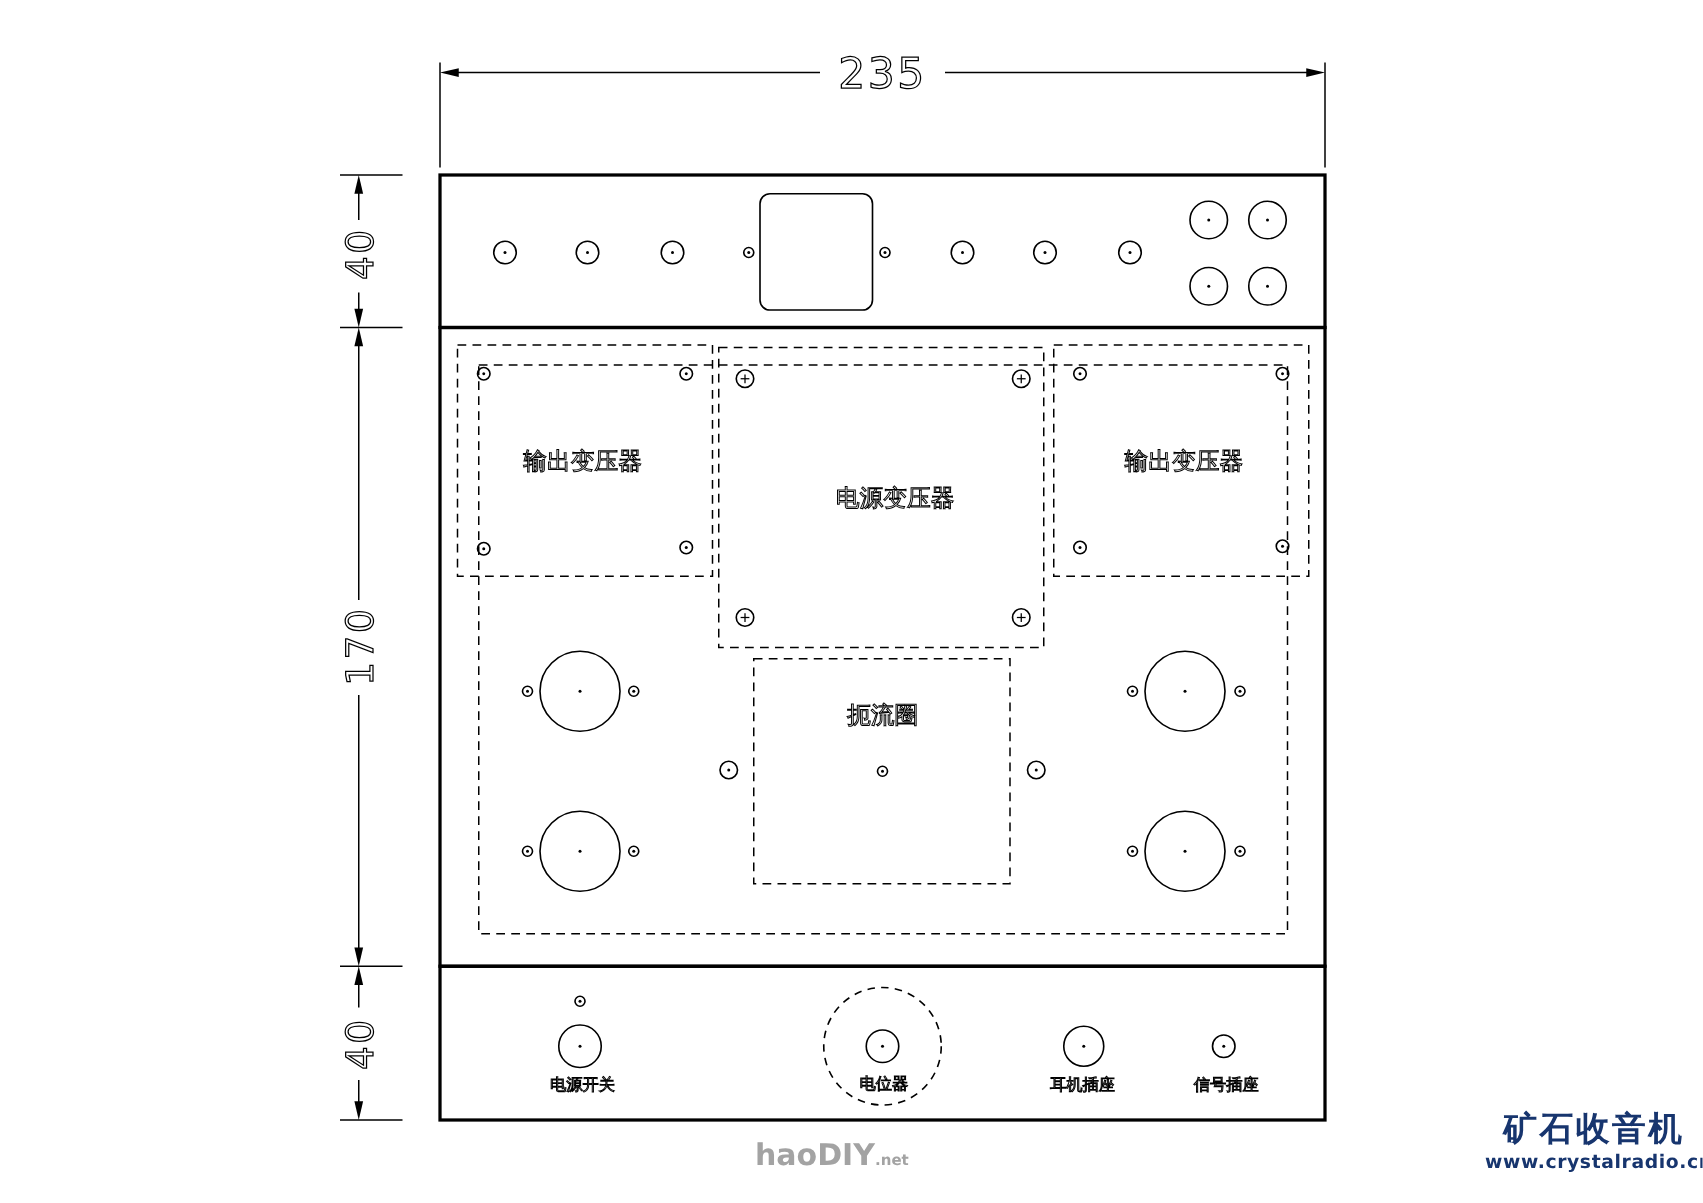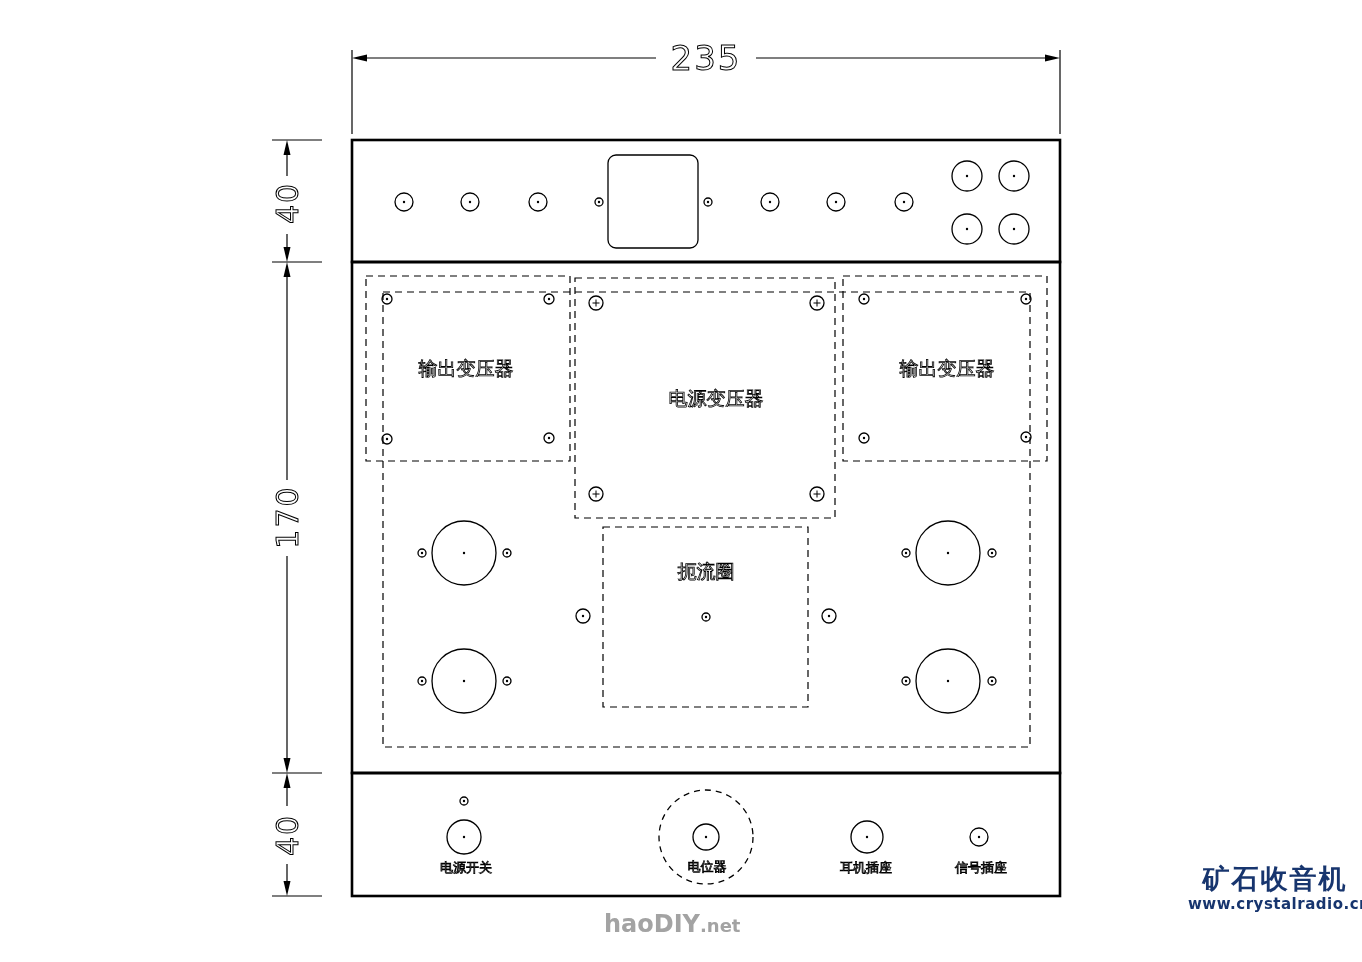--- a/index.html
+++ b/index.html
@@ -6,22 +6,22 @@
   body{width:1362px;height:962px;position:relative;overflow:hidden;
        font-family:"DejaVu Sans",sans-serif;}
   svg{position:absolute;left:0;top:0;}
   .cadtxt{fill:#ffffff;stroke:#000000;stroke-width:0.8;
           font-family:"DejaVu Sans",sans-serif;}
   .dimtxt{fill:#ffffff;stroke:#000000;stroke-width:1;
           font-family:"DejaVu Sans",sans-serif;letter-spacing:2px;}
   .watermark{position:absolute;left:604px;top:910px;color:#a3a3a3;
              font-weight:bold;white-space:nowrap;}
   .watermark .big{font-size:24px;}
-  .watermark .small{font-size:18px;font-weight:bold;}
-  .logo{position:absolute;left:1188px;top:863px;width:174px;height:65px;
+  .watermark .small{font-size:12px;font-weight:bold;}
+  .logo{position:absolute;left:1188px;top:888px;width:174px;height:65px;
         text-align:center;color:#17356e;background:#ffffff;}
   .logo .l1{font-size:27px;font-weight:bold;letter-spacing:2px;line-height:32px;}
   .logo .l2{font-size:15px;font-weight:bold;letter-spacing:0.5px;line-height:18px;}
 </style>
 </head>
 <body>
 
 <svg width="1362" height="962" viewBox="0 0 1362 962">
     <rect x="352" y="140" width="708" height="122" rx="0" fill="none" stroke="#000" stroke-width="2.6" stroke-dasharray="none"></rect>
     <rect x="352" y="262" width="708" height="511" rx="0" fill="none" stroke="#000" stroke-width="2.6" stroke-dasharray="none"></rect>

